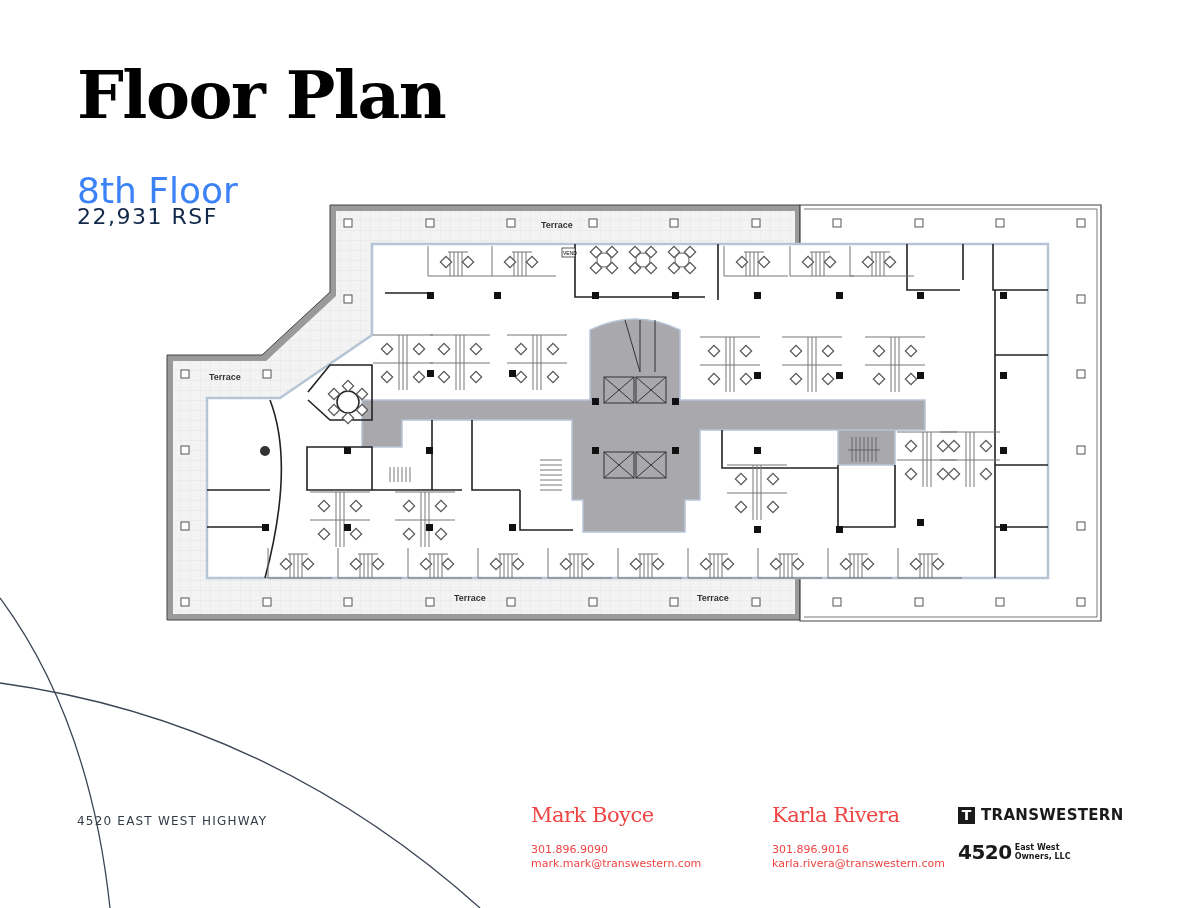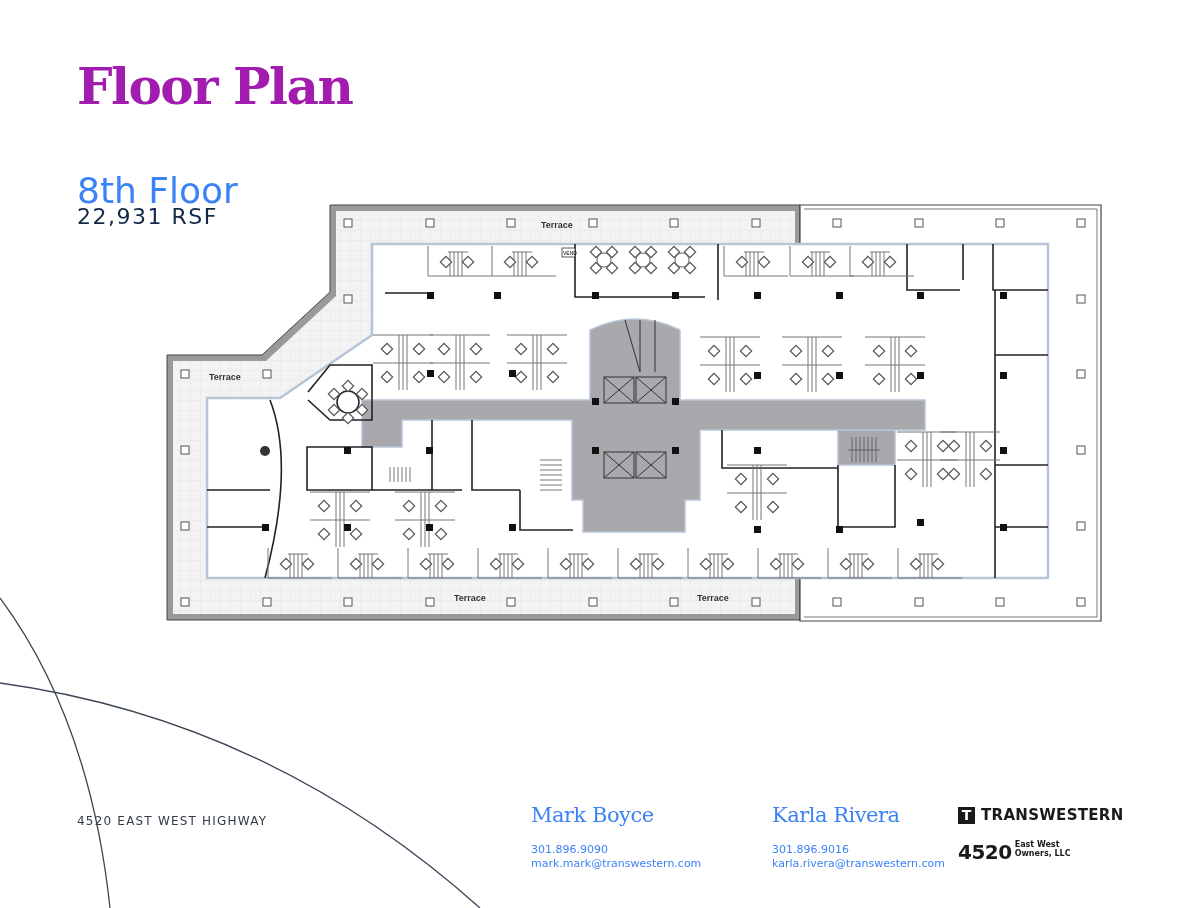--- a/index.html
+++ b/index.html
@@ -1,30 +1,30 @@
 <!DOCTYPE html>
 <html><head>
 <meta charset="utf-8">
 <style>
   html, body { margin:0; padding:0; }
   body { width:1180px; height:908px; background:#ffffff; position:relative; overflow:hidden; font-family:"Liberation Sans", sans-serif; }
-  .title { position:absolute; left:77px; top:62px; font-family:"DejaVu Serif", serif; font-weight:bold; font-size:50px; color:#a21caf; letter-spacing:-1.5px; line-height:1; }
+  .title { position:absolute; left:77px; top:62px; font-family:"DejaVu Serif", serif; font-weight:bold; font-size:66px; color:#000000; letter-spacing:-1.5px; line-height:1; }
   .subtitle { position:absolute; left:77px; top:153px; font-family:"DejaVu Sans", sans-serif; font-size:36px; color:#3b82f6; line-height:1;margin-top:20px; }
   .rsf { position:absolute; left:77px; top:206px; font-family:"DejaVu Sans", sans-serif; font-size:22px; color:#13294b; letter-spacing:1.5px; line-height:1; }
   .plan { position:absolute; left:0; top:0; }
   .arcs { position:absolute; left:0; top:0; }
   .address { position:absolute; left:77px; top:814px; font-family:"DejaVu Sans", sans-serif; font-size:12px; letter-spacing:1.2px; color:#333b47; }
-  .contact { position:absolute; top:802px; color:#3b82f6; }
+  .contact { position:absolute; top:802px; color:#ef4444; }
   .contact .name { font-family:"DejaVu Serif", serif; font-size:21px; letter-spacing:-0.5px; line-height:26px; }
   .contact .line { font-family:"DejaVu Sans", sans-serif; font-size:11px; line-height:14px; }
   .contact .phone { margin-top:15px; }
   .brand { position:absolute; left:958px; top:806px; display:flex; align-items:center; gap:6px; }
   .brand .logo { width:17px; height:17px; background:#1a1a1a; color:#fff; font-weight:bold; font-size:14px; display:flex; align-items:center; justify-content:center; font-family:"DejaVu Sans", sans-serif; }
   .brand .word { font-family:"DejaVu Sans", sans-serif; font-weight:bold; font-size:15px; color:#1a1a1a; letter-spacing:0.3px; }
-  .owner { position:absolute; left:958px; top:840px; display:flex; gap:3px; color:#1a1a1a; }
+  .owner { position:absolute; left:958px; top:840px; display:flex; align-items:center; gap:3px; color:#1a1a1a; }
   .owner .num { font-family:"DejaVu Sans", sans-serif; font-weight:bold; font-size:20px; letter-spacing:-0.5px; }
   .owner .txt { font-family:"DejaVu Sans", sans-serif; font-size:8px; line-height:9px; font-weight:bold; }
   .terrace-label { font-family:"Liberation Sans", sans-serif; font-size:9px; font-weight:bold; fill:#333; }
 </style>
 </head>
 <body>
 
 <div class="title">Floor Plan</div>
 <div class="subtitle">8th Floor</div>
 <div class="rsf">22,931 RSF</div>

